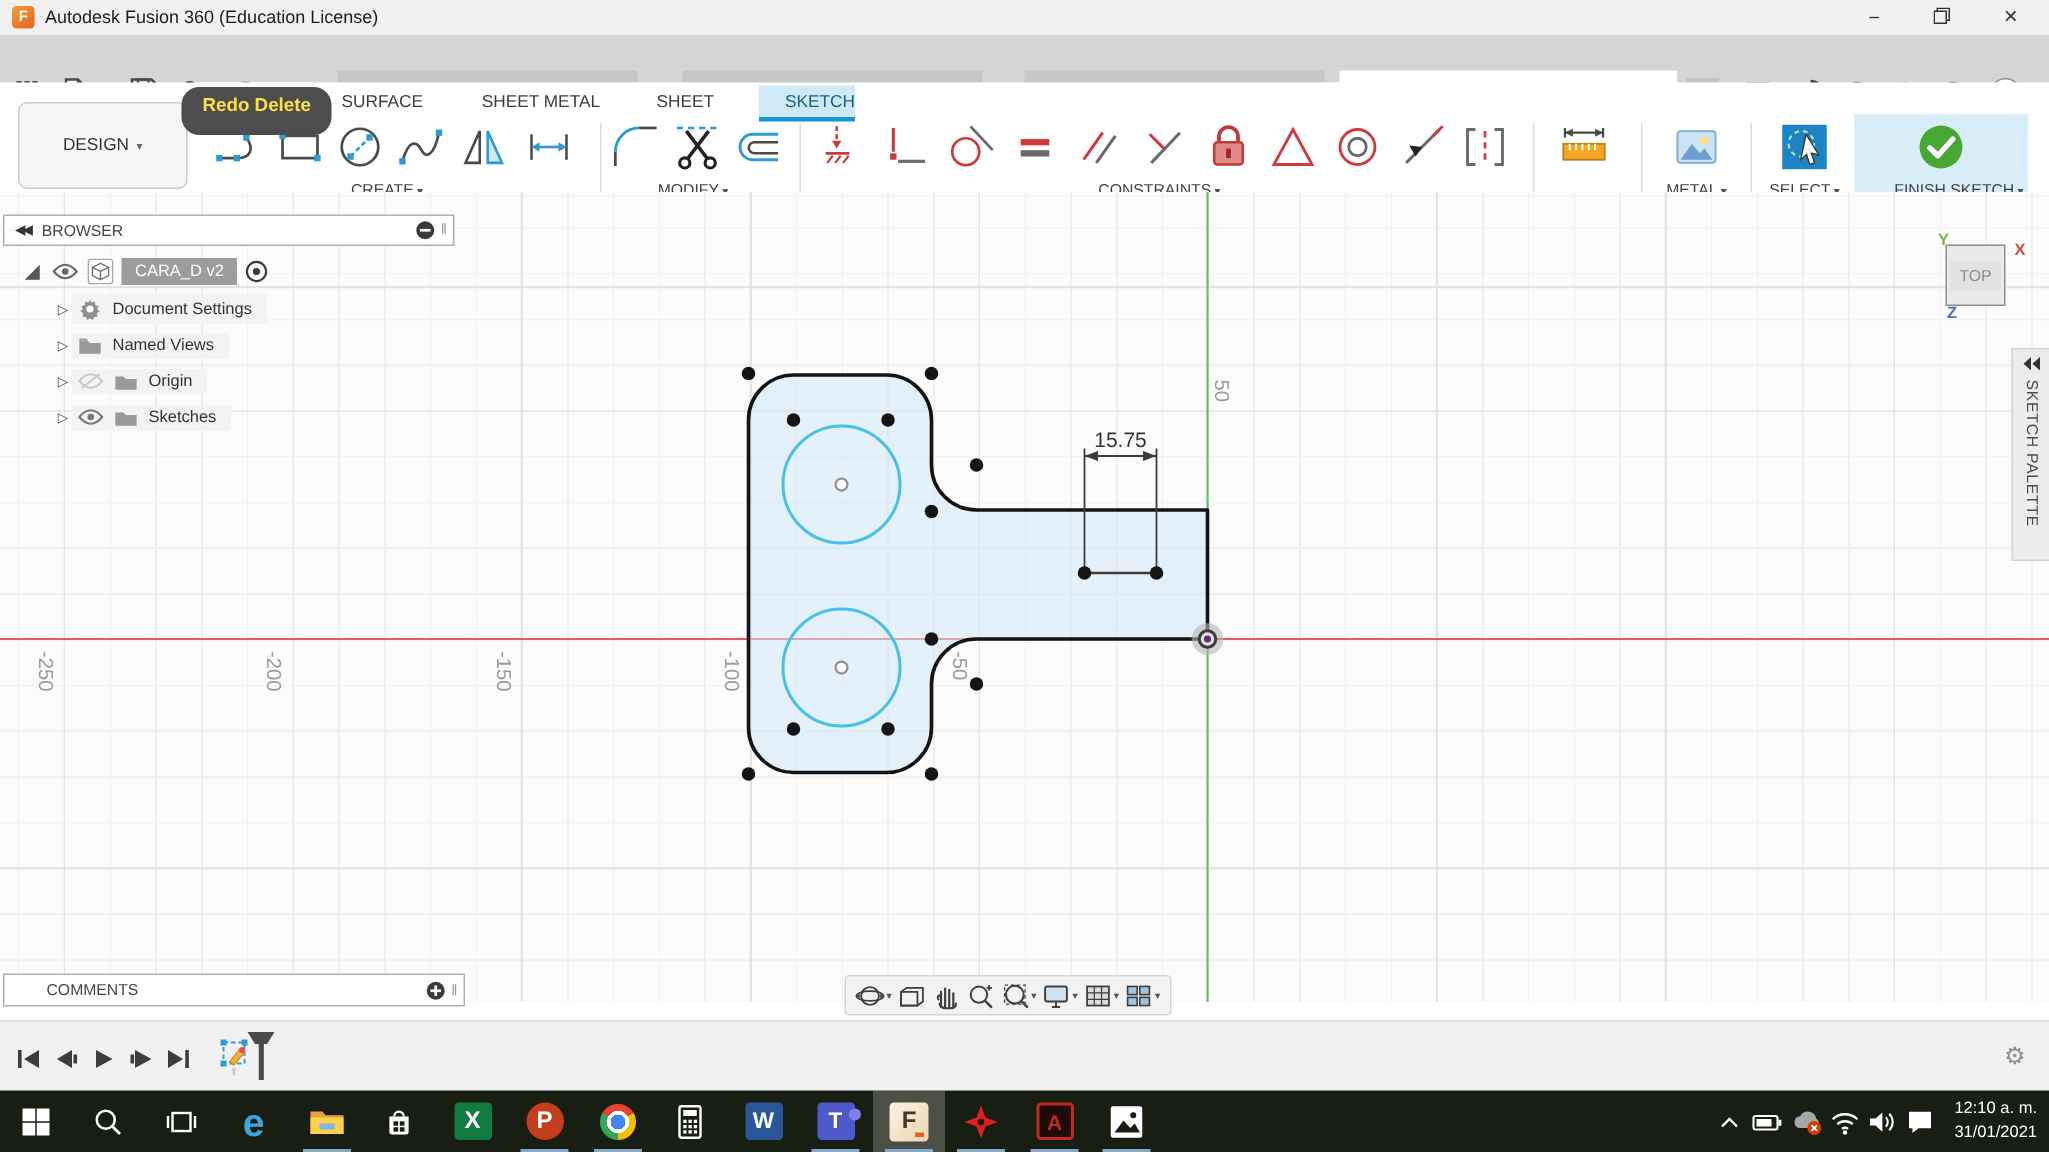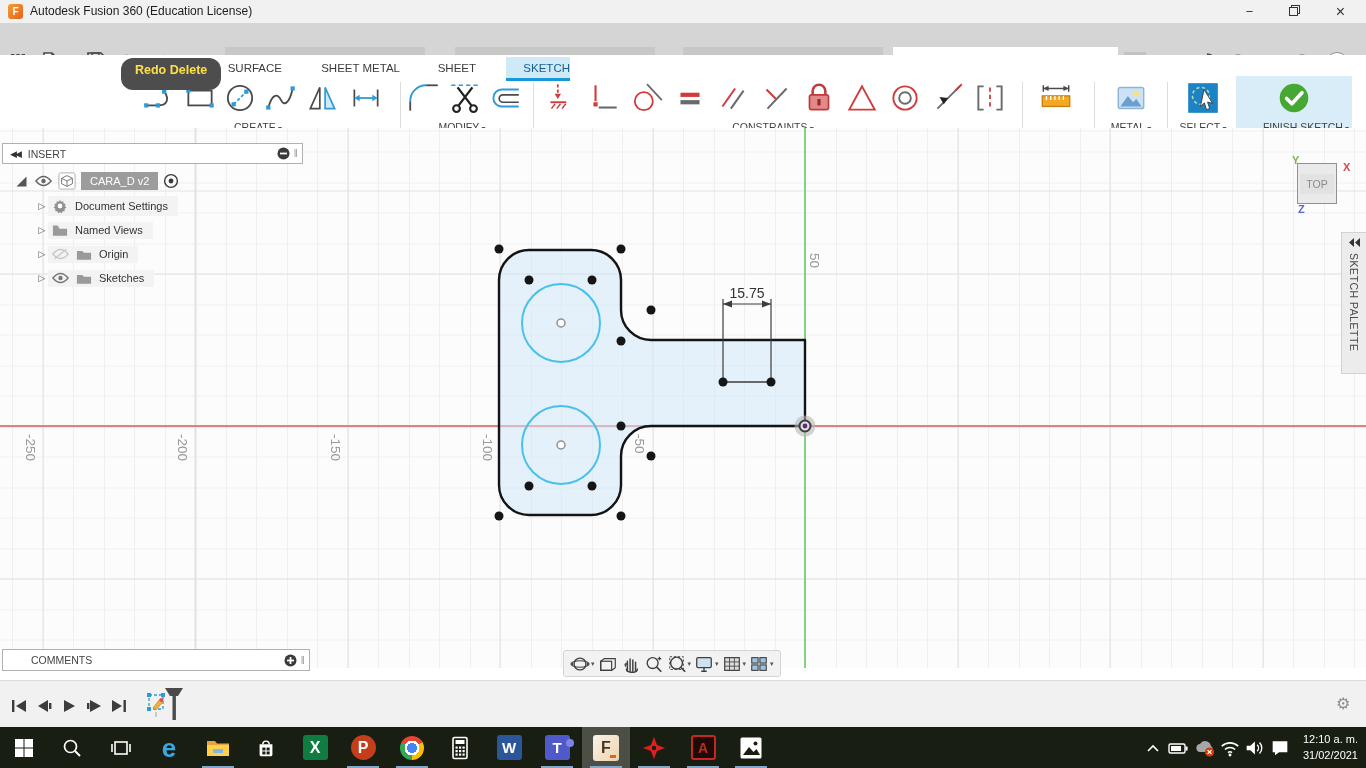--- a/index.html
+++ b/index.html
@@ -210,20 +210,24 @@
       <svg width="22" height="22" viewBox="0 0 22 22">
           <circle cx="11" cy="11" r="8.5" fill="#4a4a4a"></circle>
           <text x="11" y="15" text-anchor="middle" font-size="11" font-weight="bold" fill="#eee" font-family="Liberation Sans,sans-serif">?</text>
         </svg>
     </div>
     <div class="abs" style="left:1326px;top:29px;width:22px;height:22px;border-radius:50%;background:#fff;border:1px solid #8f8f8f;
        box-sizing:border-box;text-align:center;line-height:20px;font-size:9.5px;color:#555;font-weight:bold;">CC</div>
   </div>
 
   <div class="abs ribbon">
+    <div class="abs designbtn">
+      <span>DESIGN</span>
+        <span class="caret">▾</span>
+    </div>
 
     <div class="abs rtab" style="left:222px;width:60px;">
         <span>SURFACE</span>
       </div>
     <div class="abs rtab" style="left:310px;width:90px;">
         <span>SHEET METAL</span>
       </div>
     <div class="abs rtab" style="left:426px;width:50px;">
         <span>SHEET</span>
       </div>
@@ -501,21 +505,21 @@
   <div class="abs palette">
     <svg width="12" height="9" viewBox="0 0 12 9">
         <path d="M6 0 L1 4.5 L6 9 Z M12 0 L7 4.5 L12 9 Z" fill="#333"></path>
       </svg>
     <span class="ptext">SKETCH PALETTE</span>
   </div>
 
   <div>
     <div class="abs panelbar" style="left:2px;top:143px;width:301px;height:21px;">
       <span class="chev">◀◀</span>
-      <span>INSERT</span>
+      <span>BROWSER</span>
       <span class="spring"></span>
       <svg width="13" height="13" viewBox="0 0 13 13">
           <circle cx="6.5" cy="6.5" r="6" fill="#3a3a3a"></circle>
           <rect x="3" y="5.6" width="7" height="1.8" fill="#fff"></rect>
         </svg>
       <span class="hmark">‖</span>
     </div>
 
     <div class="trow" style="left:14px;top:169px;">
       <svg width="15" height="15" viewBox="0 0 18 18" style="margin-right:6px;">
@@ -844,16 +848,16 @@
         <path d="M15.5 8.5 a5 5 0 0 1 0 7 M18 6 a8.5 8.5 0 0 1 0 12" fill="none" stroke="#fff" stroke-width="1.5"></path>
       </svg>
   </div>
   <div class="abs tray-icon" style="left:1268px;width:24px;">
     <svg width="22" height="22" viewBox="0 0 24 24">
         <path d="M4 4.5 h16 v12 h-9 l-4.5 3.5 v-3.5 H4 Z" fill="#fff"></path>
       </svg>
   </div>
   <div class="abs clock" style="left:1292px;width:66px;">
     <div>12:10 a. m.</div>
-    <div>31/02/2021</div>
+    <div>31/01/2021</div>
   </div>
 
 </div>
 
 </body></html>

